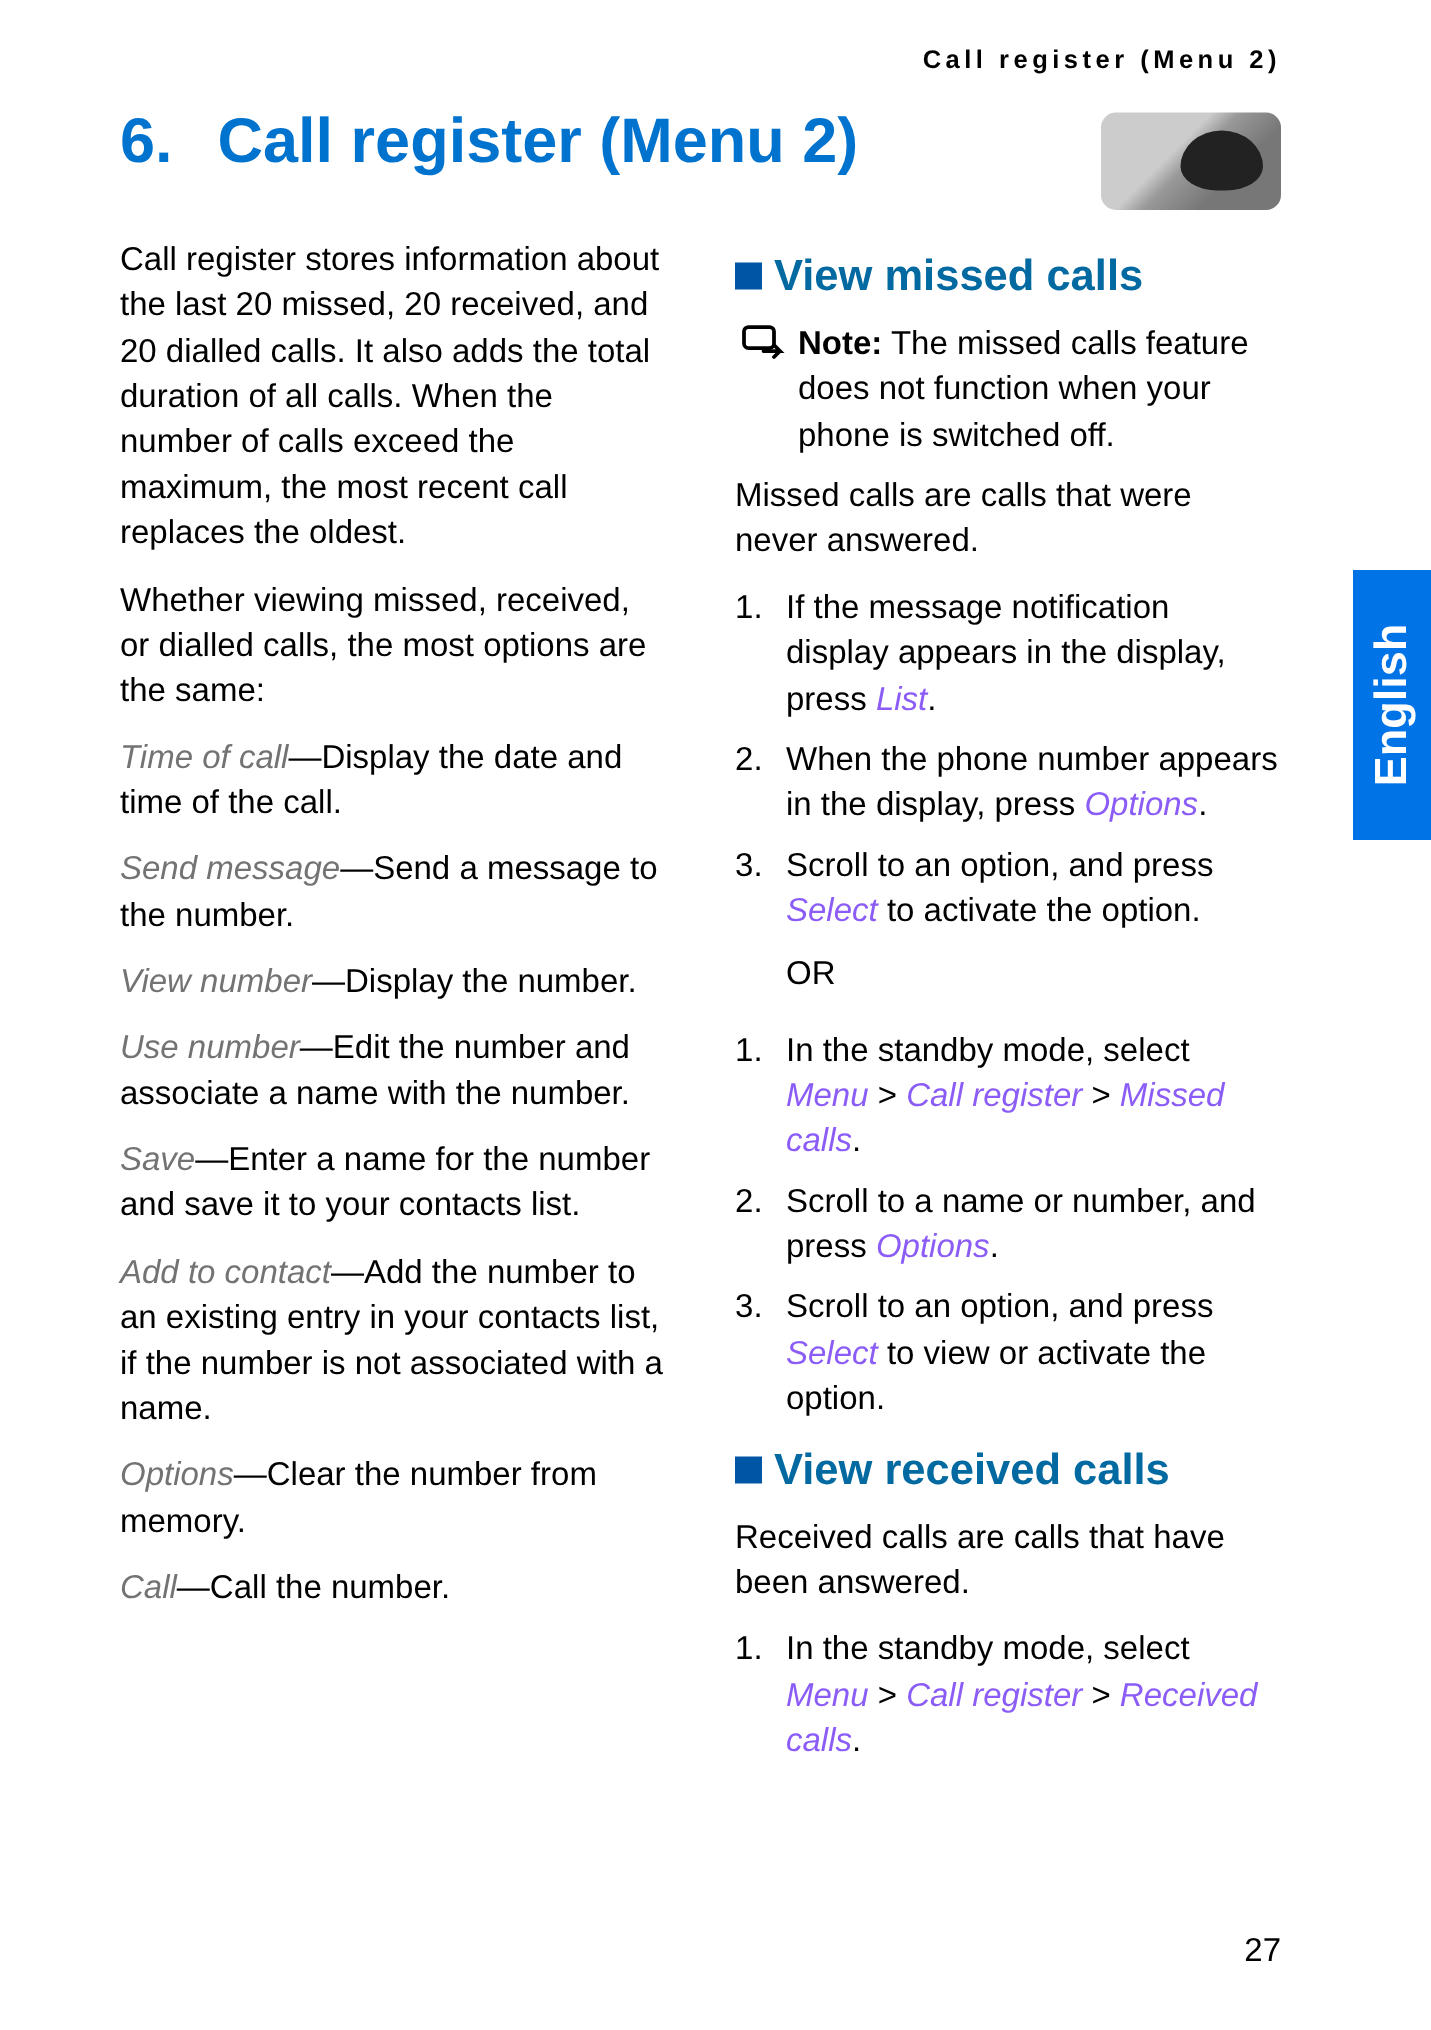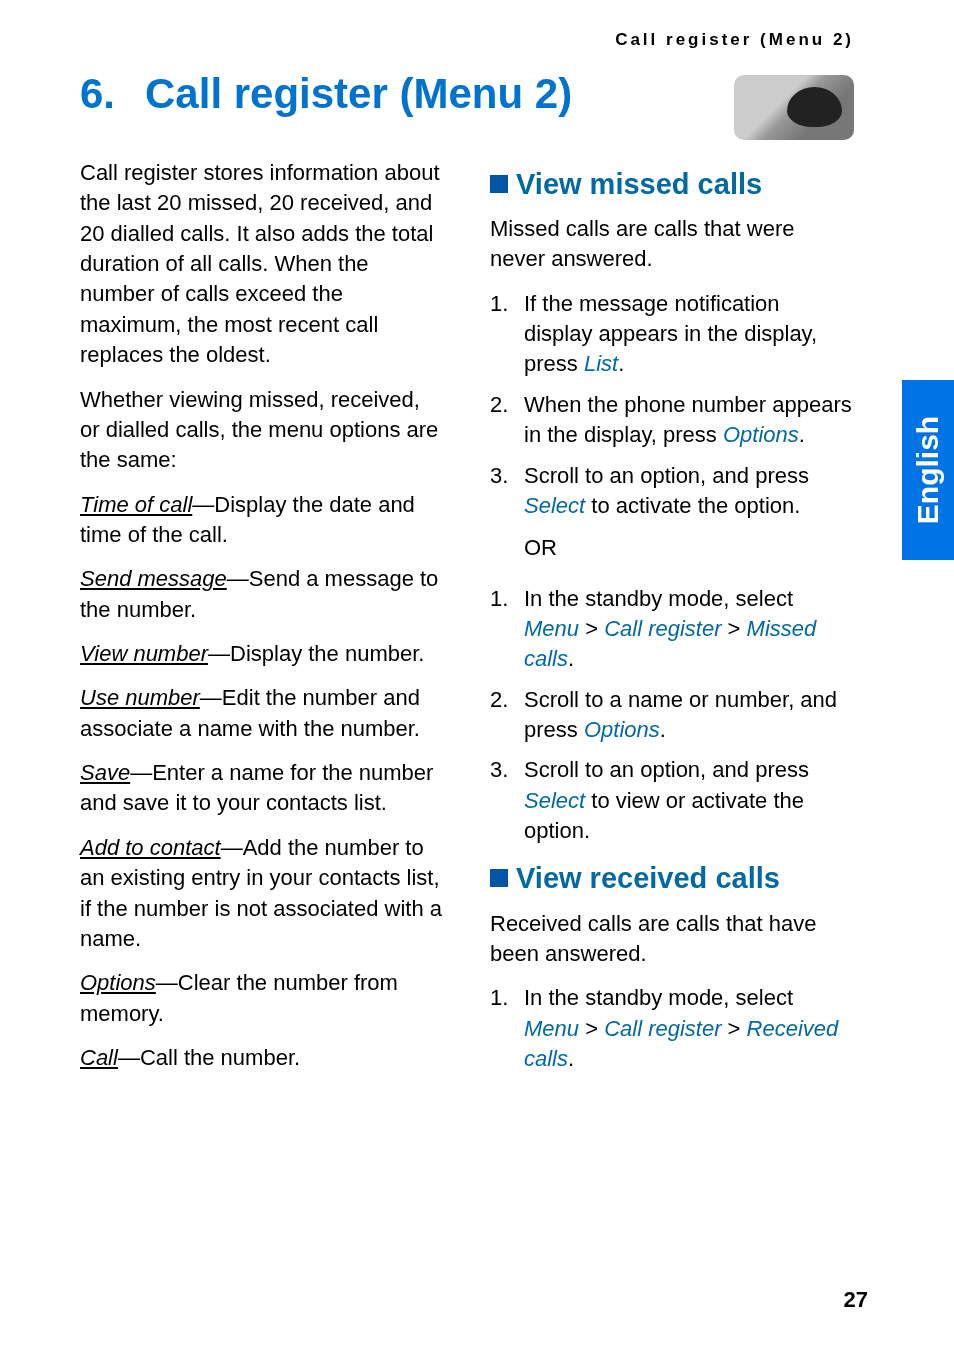--- a/index.html
+++ b/index.html
@@ -49,22 +49,22 @@
     border-radius: 50% 50% 45% 45% / 60% 60% 40% 40%;
   }
   .columns {
     display: flex;
     gap: 46px;
     font-size: 22px;
     line-height: 1.38;
   }
   .col { flex: 1; }
   .para { margin-bottom: 14px; }
-  .blue-term { color: #000000; font-style: italic; text-decoration: underline; }
-  .blue-term-up { color: #0369a1; font-style: italic; }
+  .blue-term { color: #737373; font-style: italic; }
+  .blue-term-up { color: #8b5cf6; font-style: italic; }
   .section-head {
     color: #0369a1;
     font-size: 29px;
     font-weight: bold;
     margin-top: 6px;
     margin-bottom: 10px;
     display: flex;
     align-items: center;
   }
   .section-bullet {
@@ -114,43 +114,43 @@
     align-items: center;
     justify-content: center;
   }
   .side-tab span {
     transform: rotate(-90deg);
     font-size: 30px;
     font-weight: bold;
   }
   .page-number {
     position: absolute;
-    right: 86px;
+    right: 100px;
     bottom: 40px;
     font-size: 22px;
-    font-weight: bold;
+    font-weight: normal;
   }
 </style>
 </head>
 <body>
 
 <div class="page">
   <div class="running-header">Call register (Menu 2)</div>
 
   <div class="chapter-title">
     <span class="chapter-num">6.</span>
     <span>Call register (Menu 2)</span>
   </div>
   <div class="chapter-icon"></div>
 
   <div class="columns">
 
     <div class="col">
       <p class="para">Call register stores information about the last 20 missed, 20 received, and 20 dialled calls. It also adds the total duration of all calls. When the number of calls exceed the maximum, the most recent call replaces the oldest.</p>
-      <p class="para">Whether viewing missed, received, or dialled calls, the menu options are the same:</p>
+      <p class="para">Whether viewing missed, received, or dialled calls, the most options are the same:</p>
 
       <p class="para">
         <span class="blue-term">Time of call</span><span>—Display the date and time of the call.</span>
       </p>
       <p class="para">
         <span class="blue-term">Send message</span><span>—Send a message to the number.</span>
       </p>
       <p class="para">
         <span class="blue-term">View number</span><span>—Display the number.</span>
       </p>
@@ -170,20 +170,31 @@
         <span class="blue-term">Call</span><span>—Call the number.</span>
       </p>
     </div>
 
     <div class="col">
       <div class="section-head">
         <span class="section-bullet"></span>
         <span>View missed calls</span>
       </div>
 
+      <div class="note-block">
+        <div class="note-icon">
+          <svg width="34" height="28" viewBox="0 0 34 28">
+            <rect x="2" y="2" width="20" height="14" rx="3" fill="none" stroke="#000" stroke-width="2.5"></rect>
+            <path d="M15 18 L26 18 L22 14 M26 18 L22 22" fill="none" stroke="#000" stroke-width="2.5" stroke-linecap="round"></path>
+          </svg>
+        </div>
+        <div class="note-body">
+          <span style="font-weight:bold">Note:</span><span> The missed calls feature does not function when your phone is switched off.</span>
+        </div>
+      </div>
 
       <p class="para">Missed calls are calls that were never answered.</p>
 
       <ol class="steps">
         <li>
           <span>If the message notification display appears in the display, press </span><span class="blue-term-up">List</span><span>.</span>
         </li>
         <li>
           <span>When the phone number appears in the display, press </span><span class="blue-term-up">Options</span><span>.</span>
         </li>

